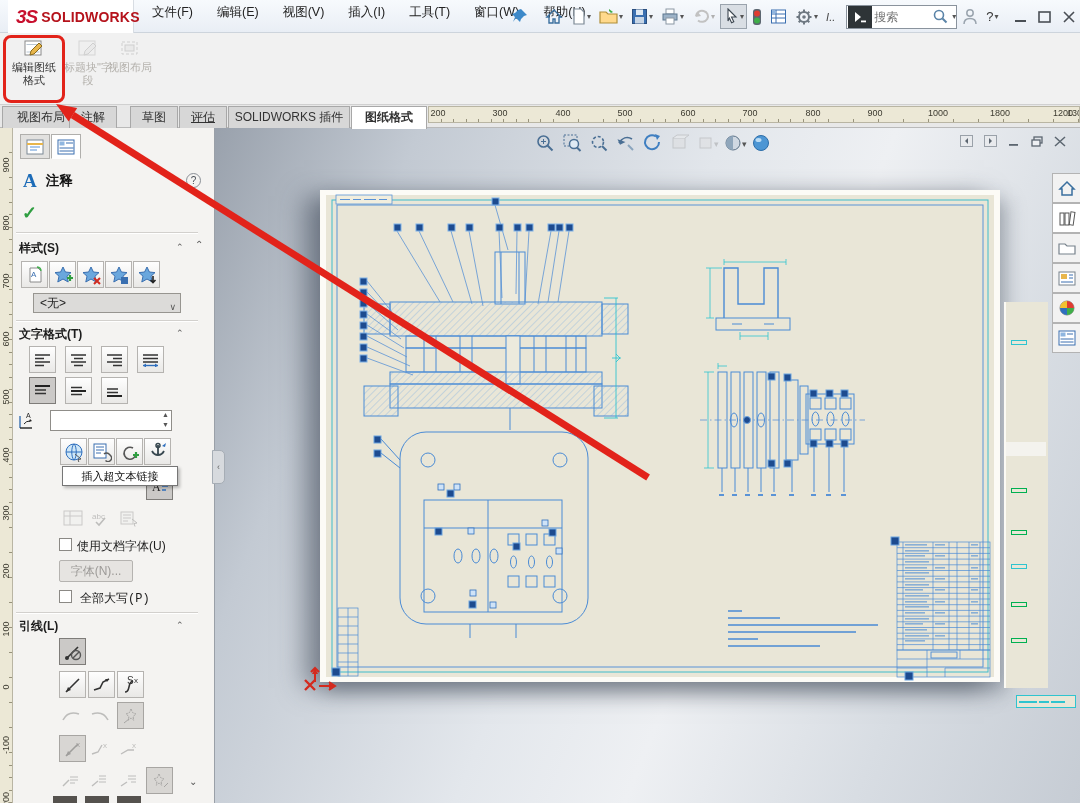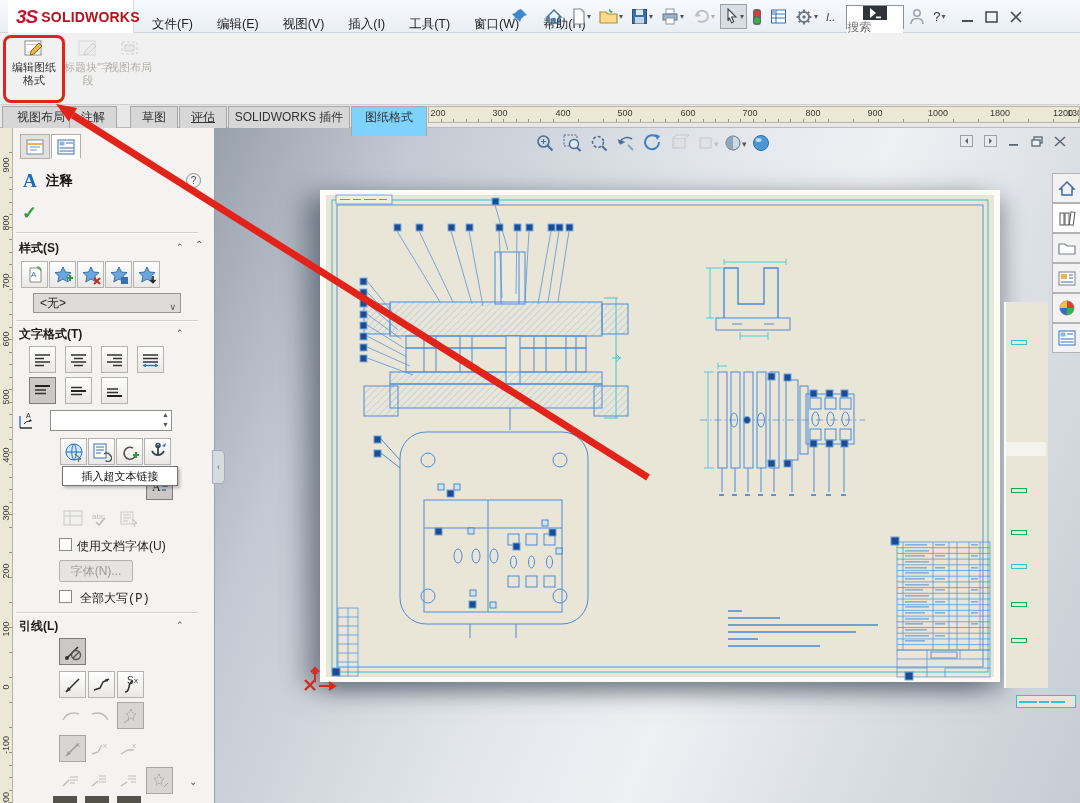--- a/index.html
+++ b/index.html
@@ -7,48 +7,48 @@
   body { font-family:"Liberation Sans", sans-serif; }
   .app { position:relative; width:1080px; height:803px; background:#eef1f6; overflow:hidden; }
 
   
   .menubar { position:absolute; left:0; top:0; width:1080px; height:33px;
              background:linear-gradient(#f7fafd,#e9eef5); border-bottom:1px solid #cdd4dc; }
   .logo-tile { position:absolute; left:8px; top:0; width:126px; height:33px; background:#fff;
                border-right:1px solid #d8dde3; display:flex; align-items:center; gap:4px; padding-left:8px; }
   .logo-3s { color:#c8102e; font-weight:bold; font-style:italic; font-size:19px; letter-spacing:-1px; }
   .logo-text { color:#b5121b; font-weight:bold; font-size:14px; letter-spacing:0.2px; }
-  .menu-items { position:absolute; left:140px; top:8px; height:24px; display:flex; align-items:flex-start; }
+  .menu-items { position:absolute; left:140px; top:0; height:24px; display:flex; align-items:center; }
   .menu-item { padding:0 12px; font-size:12.5px; color:#222; height:33px; line-height:33px; }
   .pin { position:absolute; left:512px; top:8px; width:16px; height:16px; }
   .qat { position:absolute; left:542px; top:3px; height:27px; display:flex; align-items:center; gap:2px; }
   .qbtn { display:flex; align-items:center; height:25px; padding:0 2px; border:1px solid transparent; }
   .qbtn.boxed { background:#d9dee4; border:1px solid #9aa3ad; }
   .caret { font-size:8px; color:#555; margin-left:1px; }
   .caret.dim { color:#b0b0b0; }
-  .searchbox { display:flex; align-items:center; border:1px solid #8a939d; background:#fff; height:24px; margin-left:6px;flex-direction:column; }
+  .searchbox { display:flex; align-items:center; border:1px solid #8a939d; background:#fff; height:24px; margin-left:6px; }
   .search-tile { width:24px; height:22px; background:#2e3437; display:flex; align-items:center; justify-content:center; margin:0 2px 0 1px; }
   .search-input { border:none; outline:none; width:56px; font-size:12px; color:#777; }
   .win-ctrl { display:flex; align-items:center; gap:10px; margin-left:10px; }
   .wc { width:14px; height:12px; position:relative; }
   .dim-label { font-size:11px; color:#444; font-style:italic; }
   .help-label { font-size:13px; color:#333; }
 
   
   .ribbon { position:absolute; left:0; top:33px; width:1080px; height:72px; background:#f1f1f1; border-bottom:1px solid #d0d0d0; }
   .rb { position:absolute; top:5px; width:52px; text-align:center; font-size:11px; color:#333; line-height:13px; }
   .rb .ric { width:22px; height:20px; margin:0 auto 3px; }
   .rb.disabled { color:#b3b0ab; }
   .rb-label { word-break:break-all; }
 
   
   .tabrow { position:absolute; left:0; top:105px; width:1080px; height:23px; background:#e8e8e8; border-bottom:1px solid #b9b9b9; }
   .tab { position:absolute; top:1px; height:22px; line-height:21px; text-align:center; font-size:12px; color:#333;
          background:#d7d7d7; border:1px solid #a8a8a8; border-bottom:none; }
-  .tab.active { background:#7dd3fc; height:30px; z-index:3; font-weight:normal; }
+  .tab.active { background:#ffffff; height:23px; z-index:3; font-weight:bold; }
   .hruler { position:absolute; left:428px; top:106px; width:652px; height:17px; background:#ece8d6;
             border:1px solid #b9b5a3; overflow:hidden;
             background-image:repeating-linear-gradient(90deg, transparent 0 11.5px, #97927c 11.5px 12.5px);
             background-size:100% 5px; background-position:0 12px; background-repeat:no-repeat; }
   .hruler span { position:absolute; top:1px; transform:translateX(-50%); font-size:9px; color:#3c3a30; }
 
   
   .vruler { position:absolute; left:0; top:128px; width:13px; height:675px; background:#ece8d6; border-right:1px solid #b9b5a3;
             background-image:repeating-linear-gradient(180deg, transparent 0 11.5px, #97927c 11.5px 12.5px);
             background-size:4px 100%; background-position:9px 0; background-repeat:no-repeat; overflow:hidden; }

